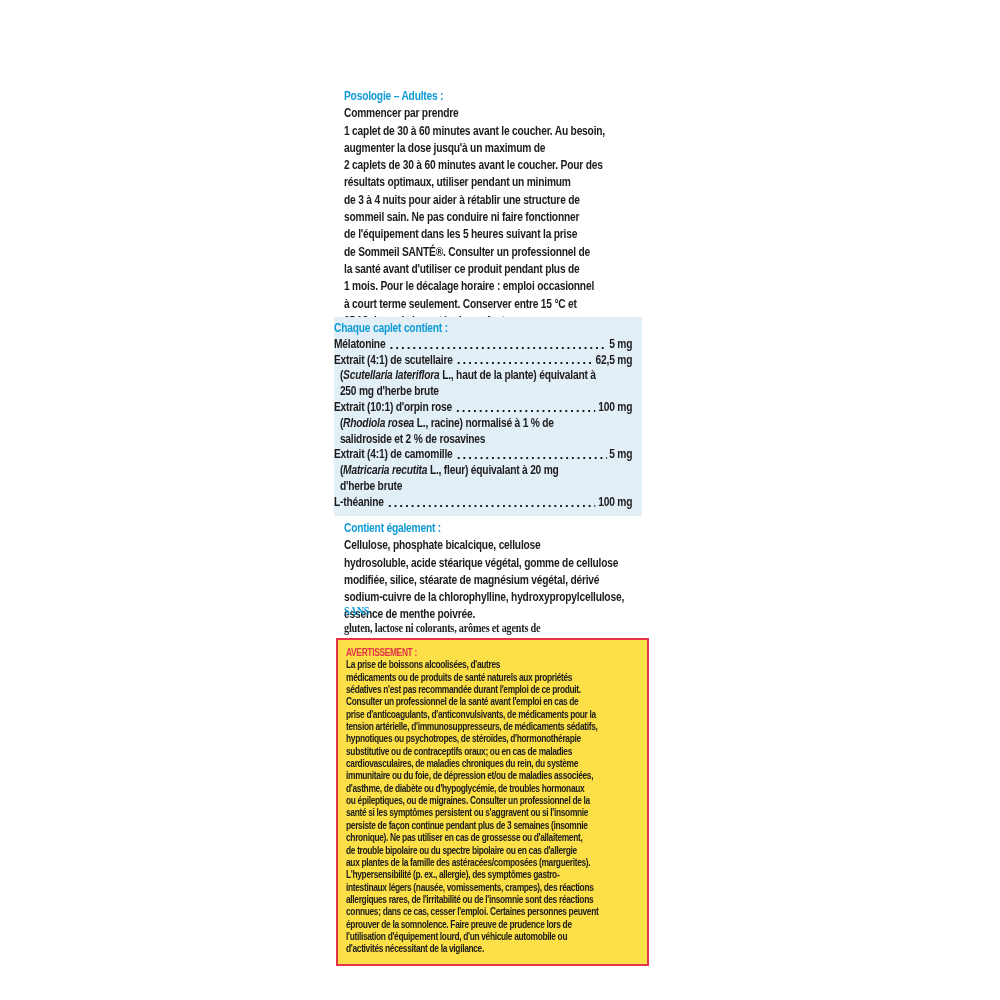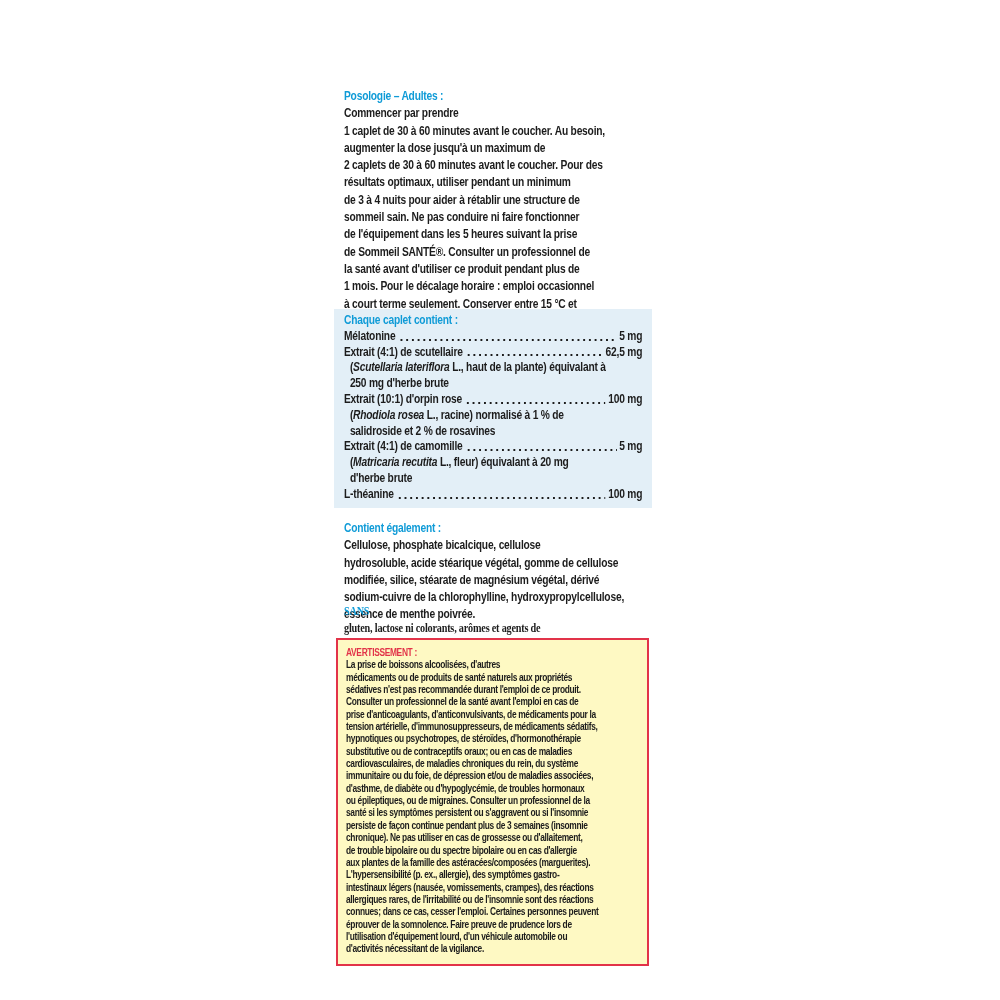--- a/index.html
+++ b/index.html
@@ -18,22 +18,22 @@
   .para{margin:0;}
   .blue{color:#0f9bd7;}
   .red{color:#e23349;}
 
   
   #posologie{left:344px;top:66px;width:300px;}
   #posologie .squeeze{width:369px;}
 
   
   #supplement-box{
-    left:334px;top:287px;width:298px;
-    background:#e3eff7;padding:4px 10px 5px 10px;
+    left:334px;top:295px;width:298px;
+    background:#e3eff7;padding:4px 10px 5px 0;
   }
   #supplement-box .squeeze{width:355px;}
   .supp-title{font-size:12.2px;line-height:15.8px;letter-spacing:-0.25px;margin:0;}
   .srow{display:flex;align-items:baseline;font-size:12.2px;line-height:15.8px;letter-spacing:-0.25px;}
   .srow .iname{white-space:nowrap;}
   .srow .amount{white-space:nowrap;}
   .leader{
     flex:1 1 auto;height:12px;margin:0 3px 0 4px;align-self:flex-end;
     background-image:radial-gradient(circle,#1c1c1c 1.05px,rgba(0,0,0,0) 1.45px);
     background-size:6.8px 6px;background-repeat:repeat-x;
@@ -45,21 +45,21 @@
 
   
   #also{left:344px;top:498px;width:300px;}
   #also .squeeze{width:369px;}
   #sans{left:344px;top:581px;width:300px;font-family:Liberation Serif, serif;}
   #sans .squeeze{width:369px;}
 
   
   #warning-box{
     left:336px;top:616px;width:293px;
-    border:2.5px solid #e23349;padding:7px 8px 8px 8px;background:#fef9c3;
+    border:2.5px solid #e23349;padding:7px 8px 8px 8px;background:#fde047;
   }
   #warning-box .squeeze{width:349px;}
   #warning-box .bodytext{font-size:10px;line-height:12.35px;letter-spacing:-0.4px;}
 </style>
 </head>
 <body>
 
 <div class="section" id="posologie">
   <div class="squeeze">
     <p class="para bodytext"><span class="blue">Posologie – Adultes :</span>

